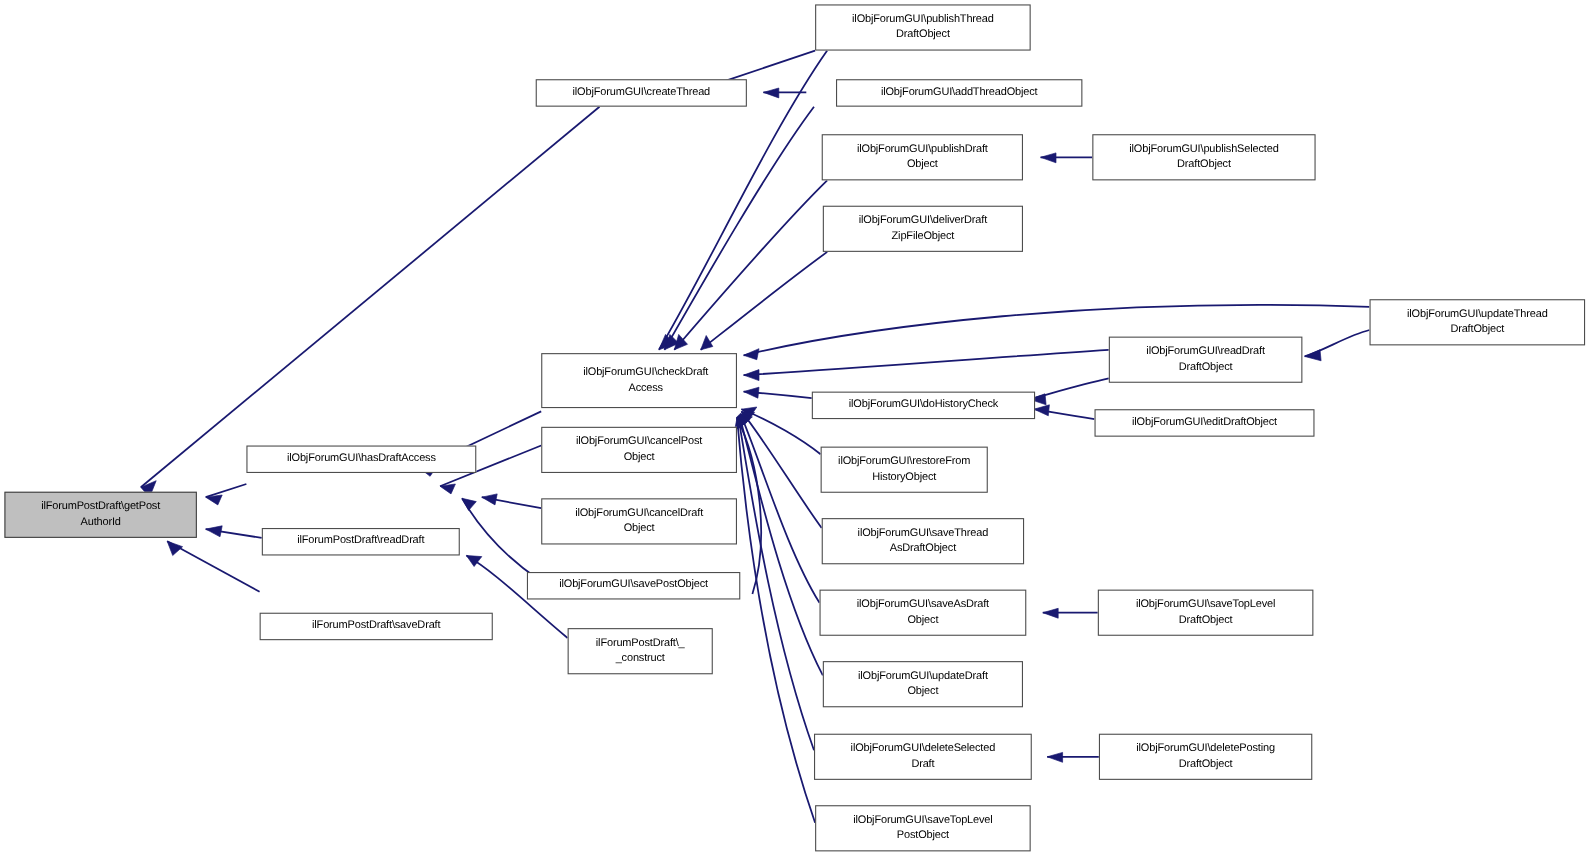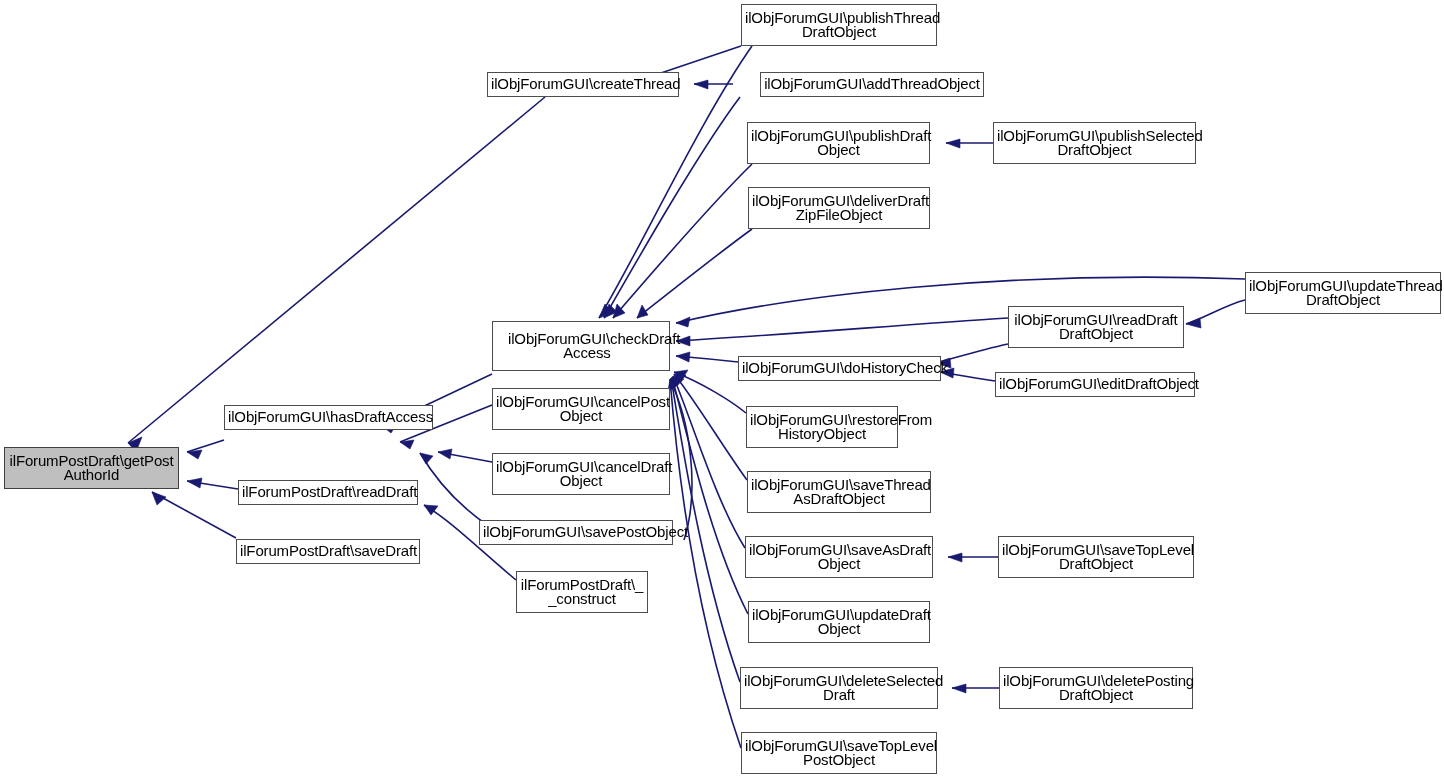--- a/index.html
+++ b/index.html
@@ -32,21 +32,21 @@
     fill: #191970;
     stroke: #191970;
     stroke-width: 0.6px;
   }
   .node {
     position: absolute;
     box-sizing: border-box;
     background: #ffffff;
     border: 1px solid #4d4d4d;
     color: #000000;
-    font-size: 15px;
+    font-size: 10px;
     line-height: 14.4px;
     display: flex;
     align-items: center;
     justify-content: center;
     text-align: center;
     letter-spacing: -0.15px;
     white-space: pre-line;
     cursor: pointer;
     user-select: none;
   }
@@ -126,21 +126,21 @@
       <polygon class="edge-head" points="438,452 452,449 450,459" fill="#191970"></polygon>
       <path class="edge-path" d="M 490,527 C 450,500 430,470 420,453" stroke="#191970"></path>
       <polygon class="edge-head" points="420,453 433,456 426,464" fill="#191970"></polygon>
       <path class="edge-path" d="M 516,580 C 480,550 450,520 424,505" stroke="#191970"></path>
       <polygon class="edge-head" points="424,505 438,506 431,515" fill="#191970"></polygon>
     </svg>
 <div class="node highlight" style="left: 4px; top: 447px; width: 175px; height: 42px;"><span class="node-label">ilForumPostDraft\getPost
 AuthorId</span></div>
     <div class="node" style="left: 224px; top: 405px; width: 209px; height: 25px;"><span class="node-label">ilObjForumGUI\hasDraftAccess</span></div>
     <div class="node" style="left: 238px; top: 480px; width: 180px; height: 25px;"><span class="node-label">ilForumPostDraft\readDraft</span></div>
-    <div class="node" style="left: 236px; top: 539px; width: 184px; height: 25px;"><span class="node-label">ilForumPostDraft\saveDraft</span></div>
+    <div class="node" style="left: 236px; top: 557px; width: 212px; height: 25px;"><span class="node-label">ilForumPostDraft\saveDraft</span></div>
     <div class="node" style="left: 487px; top: 72px; width: 192px; height: 25px;"><span class="node-label">ilObjForumGUI\createThread</span></div>
     <div class="node" style="left: 492px; top: 321px; width: 178px; height: 50px; padding-left: 12px;"><span class="node-label">ilObjForumGUI\checkDraft
 Access</span></div>
     <div class="node" style="left: 492px; top: 388px; width: 178px; height: 42px;"><span class="node-label">ilObjForumGUI\cancelPost
 Object</span></div>
     <div class="node" style="left: 492px; top: 453px; width: 178px; height: 42px;"><span class="node-label">ilObjForumGUI\cancelDraft
 Object</span></div>
     <div class="node" style="left: 479px; top: 520px; width: 194px; height: 25px;"><span class="node-label">ilObjForumGUI\savePostObject</span></div>
     <div class="node" style="left: 516px; top: 571px; width: 132px; height: 42px;"><span class="node-label">ilForumPostDraft\_
 _construct</span></div>

